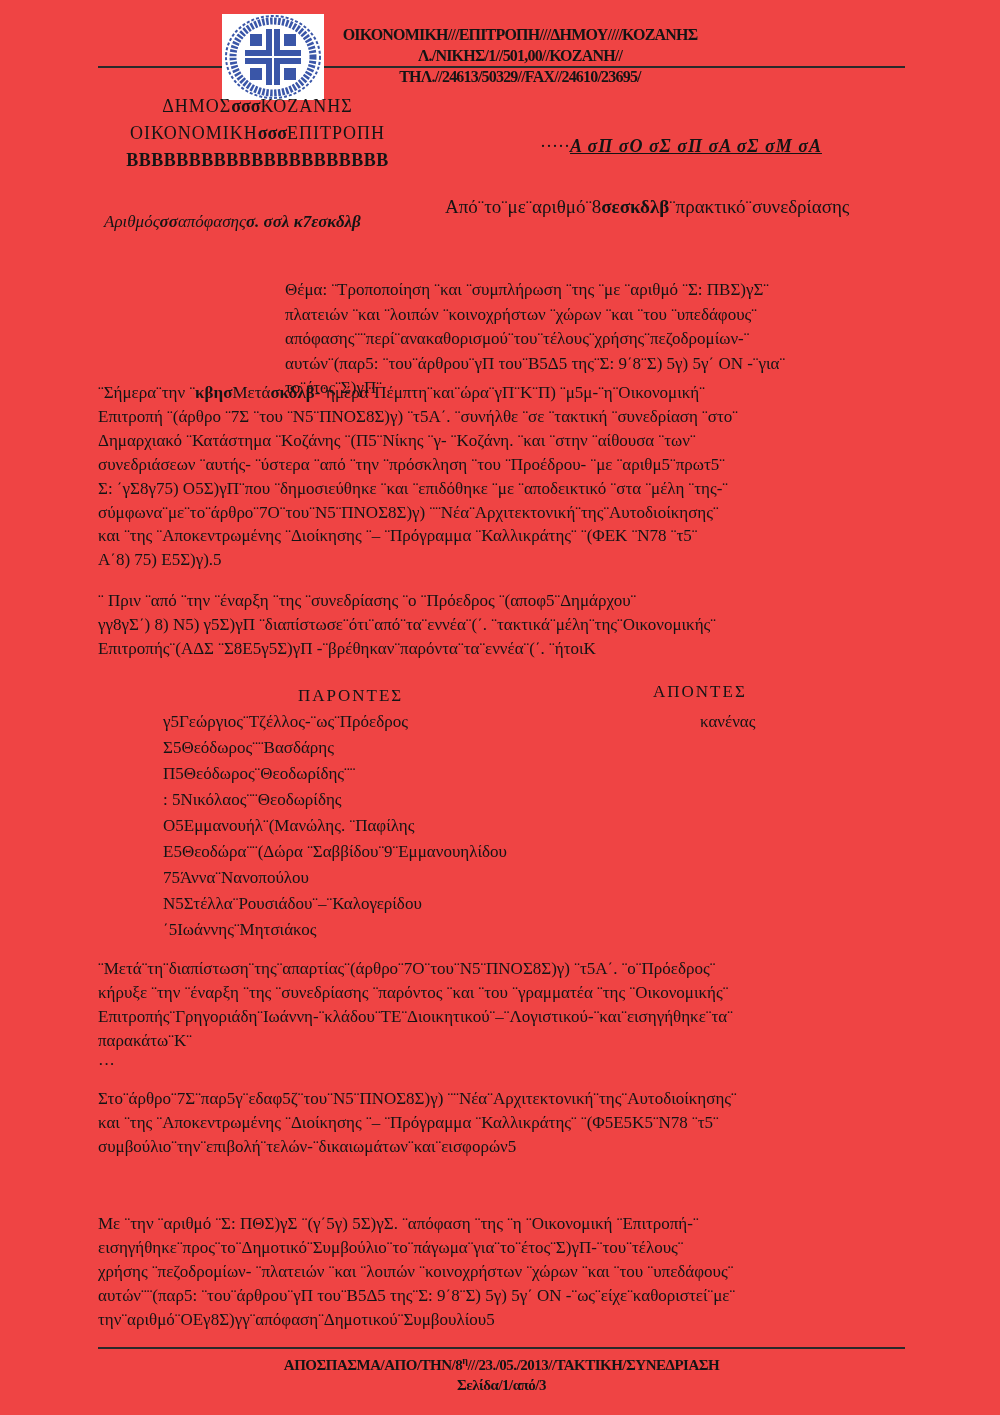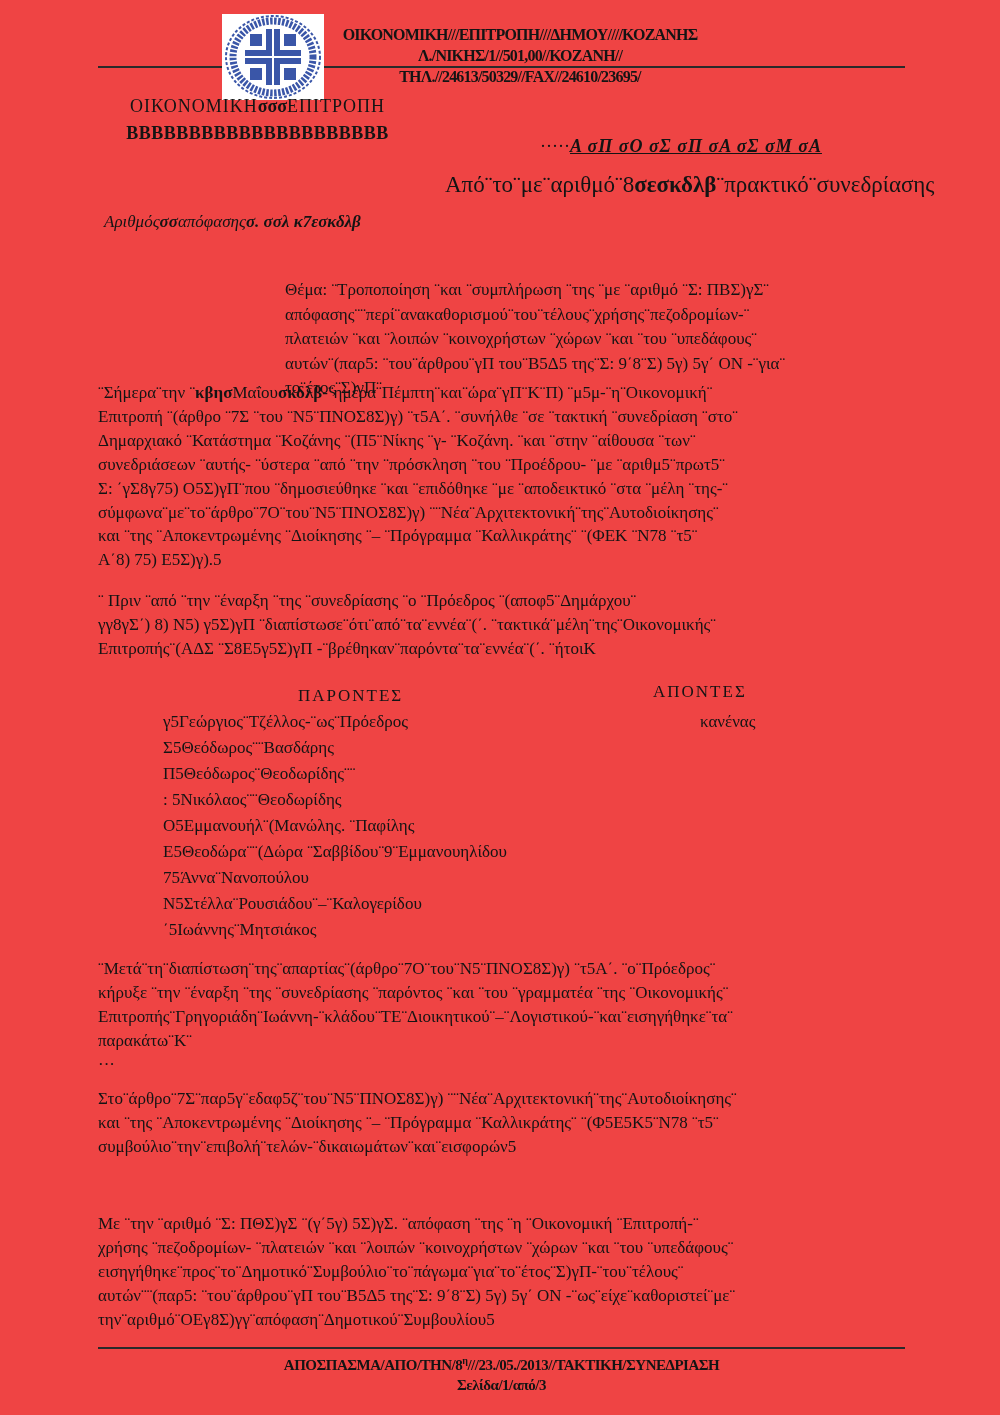--- a/index.html
+++ b/index.html
@@ -14,21 +14,21 @@
   
   .hdr-text{left:300px;top:24px;width:440px;text-align:center;
     font-weight:bold;font-size:16px;letter-spacing:-0.8px;line-height:21px;}
   
   .org{left:105px;top:93px;width:305px;text-align:center;font-size:18px;line-height:27px;letter-spacing:1px;}
   .org b{letter-spacing:0;}
   .org .bbb{font-weight:bold;letter-spacing:0.5px;}
   
   .apospasma{left:540px;top:136px;font-size:18px;}
   .apospasma .ttl{font-style:italic;font-weight:bold;text-decoration:underline;letter-spacing:1px;}
-  .subtitle{left:445px;top:172px;font-size:23px;}
+  .subtitle{left:445px;top:196px;font-size:19px;}
   .decnum{left:104px;top:212px;font-size:17px;font-style:italic;}
   
   .theme{left:285px;top:238px;width:640px;font-size:17px;line-height:24.5px;margin-top:40px;}
   .para{font-size:17px;line-height:23.9px;}
   .p1{left:98px;top:381px;width:815px;}
   .p2{left:98px;top:589px;width:815px;}
   .cols{left:98px;top:682px;width:815px;font-size:17px;letter-spacing:2px;}
   .col-par{position:absolute;left:200px;top:4px;}
   .col-abs{position:absolute;left:555px;top:0;}
   .attend{left:135px;top:709px;width:480px;font-size:17px;line-height:26px;margin-left:28px;}
@@ -64,46 +64,47 @@
       <line x1="23" y1="43" x2="79" y2="43" stroke="#ffffff" stroke-width="2"></line>
     </svg>
   </div>
 
   <div class="abs hdr-text">
     <div>ΟΙΚΟΝΟΜΙΚΗ///ΕΠΙΤΡΟΠΗ///ΔΗΜΟΥ////ΚΟΖΑΝΗΣ</div>
     <div>Λ./ΝΙΚΗΣ/1//501,00//ΚΟΖΑΝΗ//ΤΗΛ.//24613/50329//FAX//24610/23695/</div>
   </div>
 
   <div class="abs org">
+    <div><span>ΔΗΜΟΣ</span><b>σσσ</b><span>ΚΟΖΑΝΗΣ</span></div>
     <div><span>ΟΙΚΟΝΟΜΙΚΗ</span><b>σσσ</b><span>ΕΠΙΤΡΟΠΗ</span></div>
     <div class="bbb">ΒΒΒΒΒΒΒΒΒΒΒΒΒΒΒΒΒΒΒΒΒ</div>
   </div>
 
   <div class="abs apospasma">
     <span>·····</span><span class="ttl">Α σΠ σΟ σΣ σΠ σΑ σΣ σΜ σΑ</span>
   </div>
 
   <div class="abs subtitle">
     <span>Από¨το¨με¨αριθμό¨8</span><b>σεσκδλβ</b><span>¨πρακτικό¨συνεδρίασης</span>
   </div>
 
   <div class="abs decnum">
     <span>Αριθμός</span><b>σσ</b><span>απόφασης</span><b>σ. σσλ κ7εσκδλβ</b>
   </div>
 
   <div class="abs theme">
     <div>Θέμα: ¨Τροποποίηση ¨και ¨συμπλήρωση ¨της ¨με ¨αριθμό ¨Σ: ΠΒΣ)γΣ¨</div>
+    <div>πλατειών ¨και ¨λοιπών ¨κοινοχρήστων ¨χώρων ¨και ¨του ¨υπεδάφους¨</div>
     <div>απόφασης¨¨περί¨ανακαθορισμού¨του¨τέλους¨χρήσης¨πεζοδρομίων-¨</div>
-    <div>πλατειών ¨και ¨λοιπών ¨κοινοχρήστων ¨χώρων ¨και ¨του ¨υπεδάφους¨</div>
     <div>αυτών¨(παρ5: ¨του¨άρθρου¨γΠ του¨Β5Δ5 της¨Σ: 9΄8¨Σ) 5γ) 5γ΄ ΟΝ -¨για¨</div>
     <div>το¨έτος¨Σ)γΠ¨</div>
   </div>
 
   <div class="abs para p1">
-    <div><span>¨Σήμερα¨την ¨</span><b>κβησ</b><span>Μαΐου</span><b>σκδλβ</b><span>-¨ημέρα¨Πέμπτη¨και¨ώρα¨γΠ¨Κ¨Π) ¨μ5μ-¨η¨Οικονομική¨</span></div>
+    <div><span>¨Σήμερα¨την ¨</span><b>κβησ</b><span>Μετά</span><b>σκδλβ</b><span>-¨ημέρα¨Πέμπτη¨και¨ώρα¨γΠ¨Κ¨Π) ¨μ5μ-¨η¨Οικονομική¨</span></div>
     <div>Επιτροπή ¨(άρθρο ¨7Σ ¨του ¨Ν5¨ΠΝΟΣ8Σ)γ) ¨τ5Α΄. ¨συνήλθε ¨σε ¨τακτική ¨συνεδρίαση ¨στο¨</div>
     <div>Δημαρχιακό ¨Κατάστημα ¨Κοζάνης ¨(Π5¨Νίκης ¨γ- ¨Κοζάνη. ¨και ¨στην ¨αίθουσα ¨των¨</div>
     <div>συνεδριάσεων ¨αυτής- ¨ύστερα ¨από ¨την ¨πρόσκληση ¨του ¨Προέδρου- ¨με ¨αριθμ5¨πρωτ5¨</div>
     <div>Σ: ΄γΣ8γ75) Ο5Σ)γΠ¨που ¨δημοσιεύθηκε ¨και ¨επιδόθηκε ¨με ¨αποδεικτικό ¨στα ¨μέλη ¨της-¨</div>
     <div>σύμφωνα¨με¨το¨άρθρο¨7Ο¨του¨Ν5¨ΠΝΟΣ8Σ)γ) ¨¨Νέα¨Αρχιτεκτονική¨της¨Αυτοδιοίκησης¨</div>
     <div>και ¨της ¨Αποκεντρωμένης ¨Διοίκησης ¨– ¨Πρόγραμμα ¨Καλλικράτης¨ ¨(ΦΕΚ ¨Ν78 ¨τ5¨</div>
     <div>Α΄8) 75) Ε5Σ)γ).5</div>
   </div>
 
   <div class="abs para p2">
@@ -139,22 +140,22 @@
   </div>
 
   <div class="abs para p4">
     <div>Στο¨άρθρο¨7Σ¨παρ5γ¨εδαφ5ζ¨του¨Ν5¨ΠΝΟΣ8Σ)γ) ¨¨Νέα¨Αρχιτεκτονική¨της¨Αυτοδιοίκησης¨</div>
     <div>και ¨της ¨Αποκεντρωμένης ¨Διοίκησης ¨– ¨Πρόγραμμα ¨Καλλικράτης¨ ¨(Φ5Ε5Κ5¨Ν78 ¨τ5¨</div>
     <div>συμβούλιο¨την¨επιβολή¨τελών-¨δικαιωμάτων¨και¨εισφορών5</div>
   </div>
 
   <div class="abs para p5">
     <div>Με ¨την ¨αριθμό ¨Σ: ΠΘΣ)γΣ ¨(γ΄5γ) 5Σ)γΣ. ¨απόφαση ¨της ¨η ¨Οικονομική ¨Επιτροπή-¨</div>
+    <div>εισηγήθηκε¨προς¨το¨Δημοτικό¨Συμβούλιο¨το¨πάγωμα¨για¨το¨έτος¨Σ)γΠ-¨του¨τέλους¨</div>
     <div>χρήσης ¨πεζοδρομίων- ¨πλατειών ¨και ¨λοιπών ¨κοινοχρήστων ¨χώρων ¨και ¨του ¨υπεδάφους¨</div>
-    <div>εισηγήθηκε¨προς¨το¨Δημοτικό¨Συμβούλιο¨το¨πάγωμα¨για¨το¨έτος¨Σ)γΠ-¨του¨τέλους¨</div>
     <div>αυτών¨¨(παρ5: ¨του¨άρθρου¨γΠ του¨Β5Δ5 της¨Σ: 9΄8¨Σ) 5γ) 5γ΄ ΟΝ -¨ως¨είχε¨καθοριστεί¨με¨</div>
     <div>την¨αριθμό¨ΟΕγ8Σ)γγ¨απόφαση¨Δημοτικού¨Συμβουλίου5</div>
   </div>
 
   <div class="rule" style="left:98px;top:1347px;width:807px;"></div>
   <div class="abs foot">
     <div><span>ΑΠΟΣΠΑΣΜΑ/ΑΠΟ/ΤΗΝ/8</span><sup>η</sup><span>///23./05./2013//ΤΑΚΤΙΚΗ/ΣΥΝΕΔΡΙΑΣΗ</span></div>
     <div class="pg">Σελίδα/1/από/3</div>
   </div>
 

